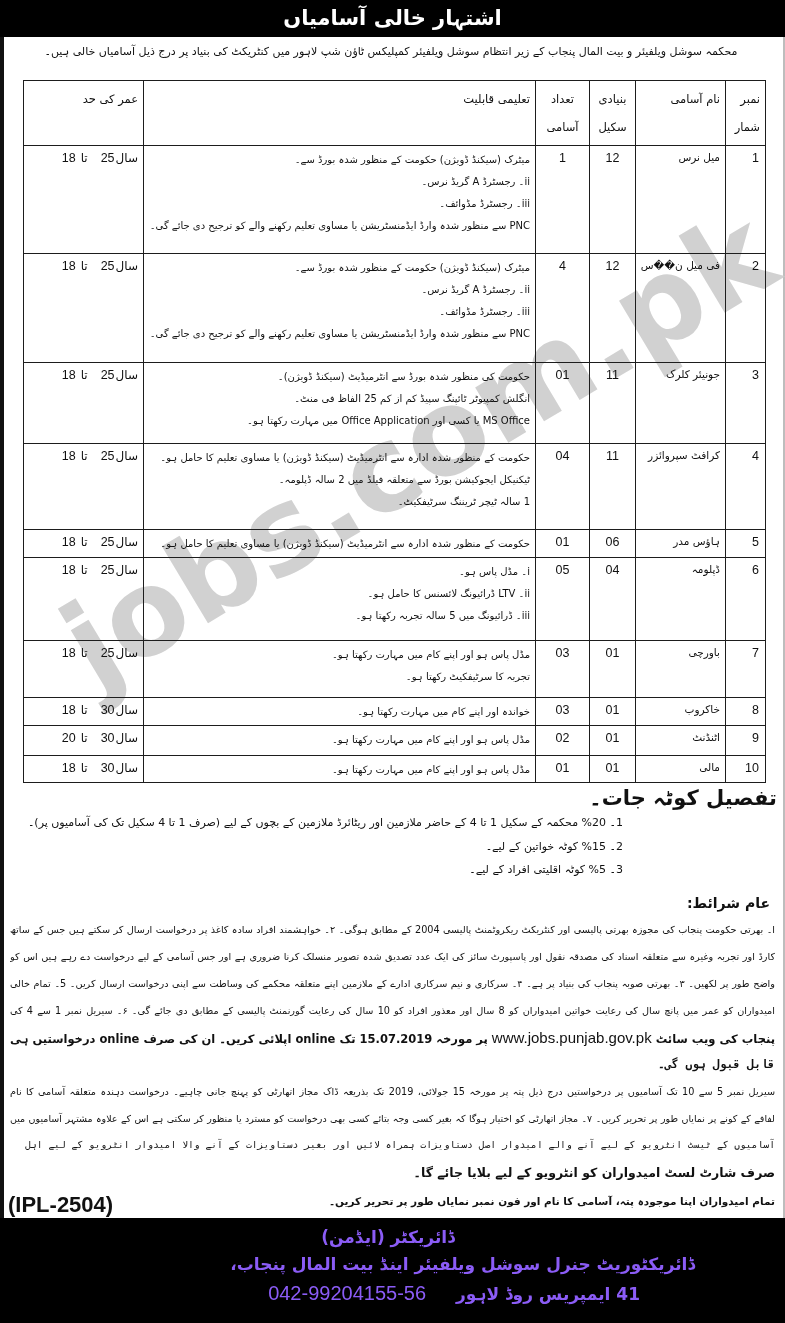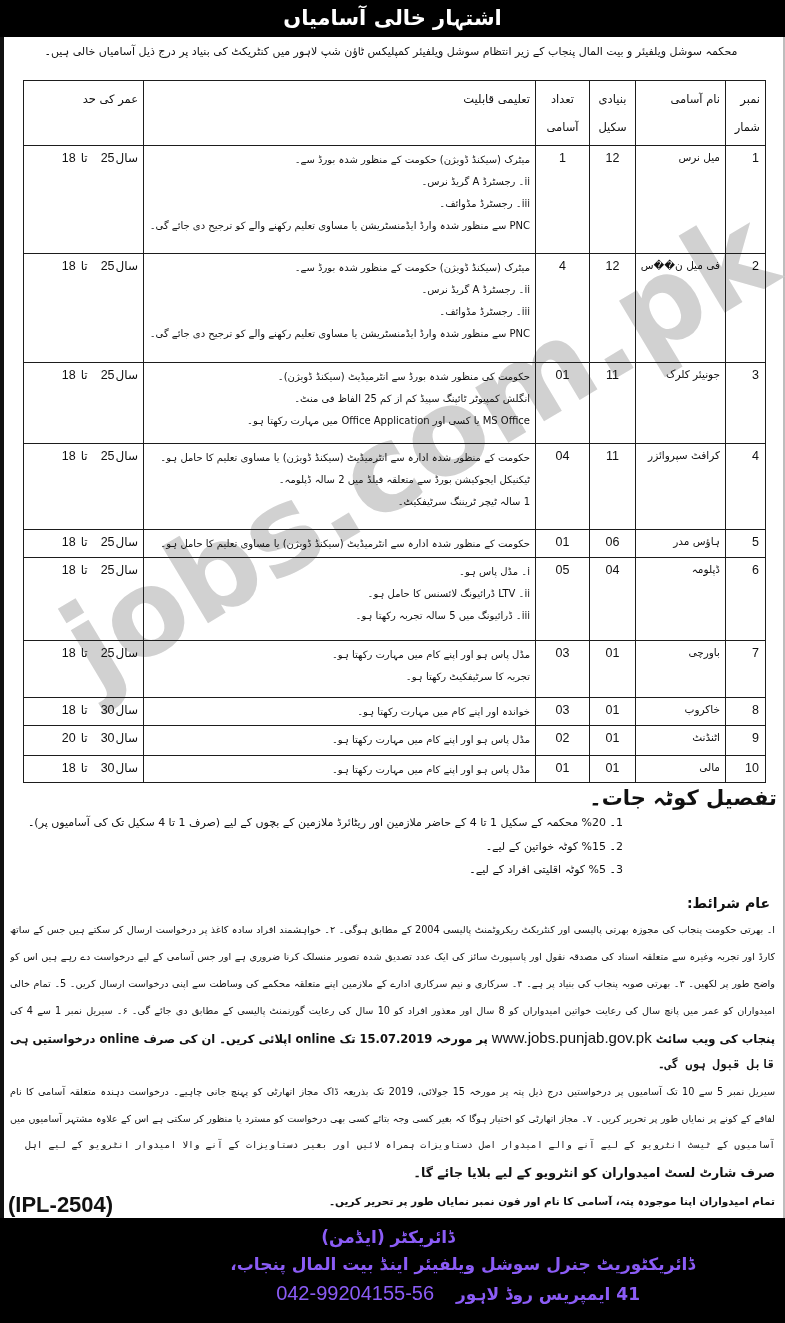--- a/index.html
+++ b/index.html
@@ -62,21 +62,21 @@
   .note1 { right:10px; top:1161px; height:24px; line-height:24px; font-size:12.5px; font-weight:bold; white-space:nowrap; }
   .note2 { right:10px; top:1189px; height:24px; line-height:24px; font-size:10.5px; font-weight:bold; white-space:nowrap; }
   .ipl { left:8px; top:1192px; font-family:"Liberation Sans", sans-serif; font-weight:bold; font-size:22px; line-height:26px; }
 
   
   .footband { left:0; top:1218px; width:785px; height:105px; background:#000; z-index:2; }
   .f { color:#8b5cf6; font-weight:bold; font-size:17px; line-height:24px; white-space:nowrap; z-index:3; }
   .f1 { top:1225px; left:238px; width:300px; text-align:center; }
   .f2 { top:1252px; right:90px; }
   .f3 { top:1281px; right:145px; }
-  .phone { font-family:"Liberation Sans", sans-serif; font-weight:normal; font-size:20px; direction:ltr; unicode-bidi:isolate; margin-right:22px; }
+  .phone { font-family:"Liberation Sans", sans-serif; font-weight:normal; font-size:20px; direction:ltr; unicode-bidi:isolate; margin-right:30px; }
 </style>
 </head>
 <body>
 
 <div class="abs topband">
   <div class="title rtl">اشتہار خالی آسامیاں</div>
 </div>
 
 <div class="abs frame"></div>
 

